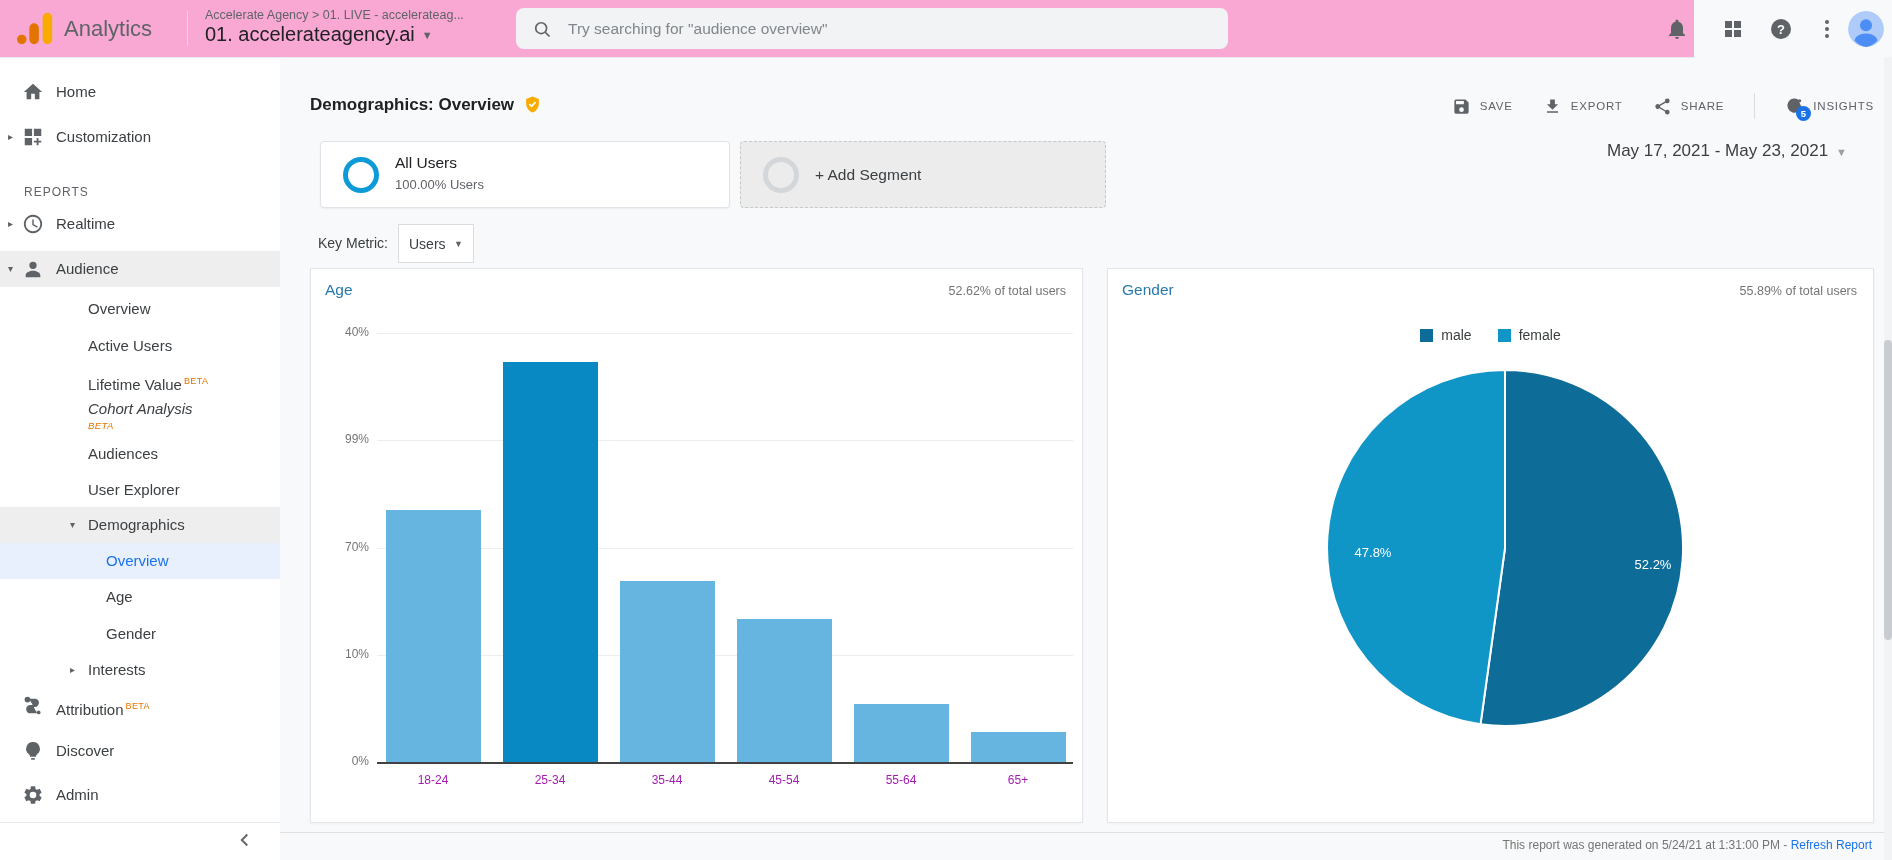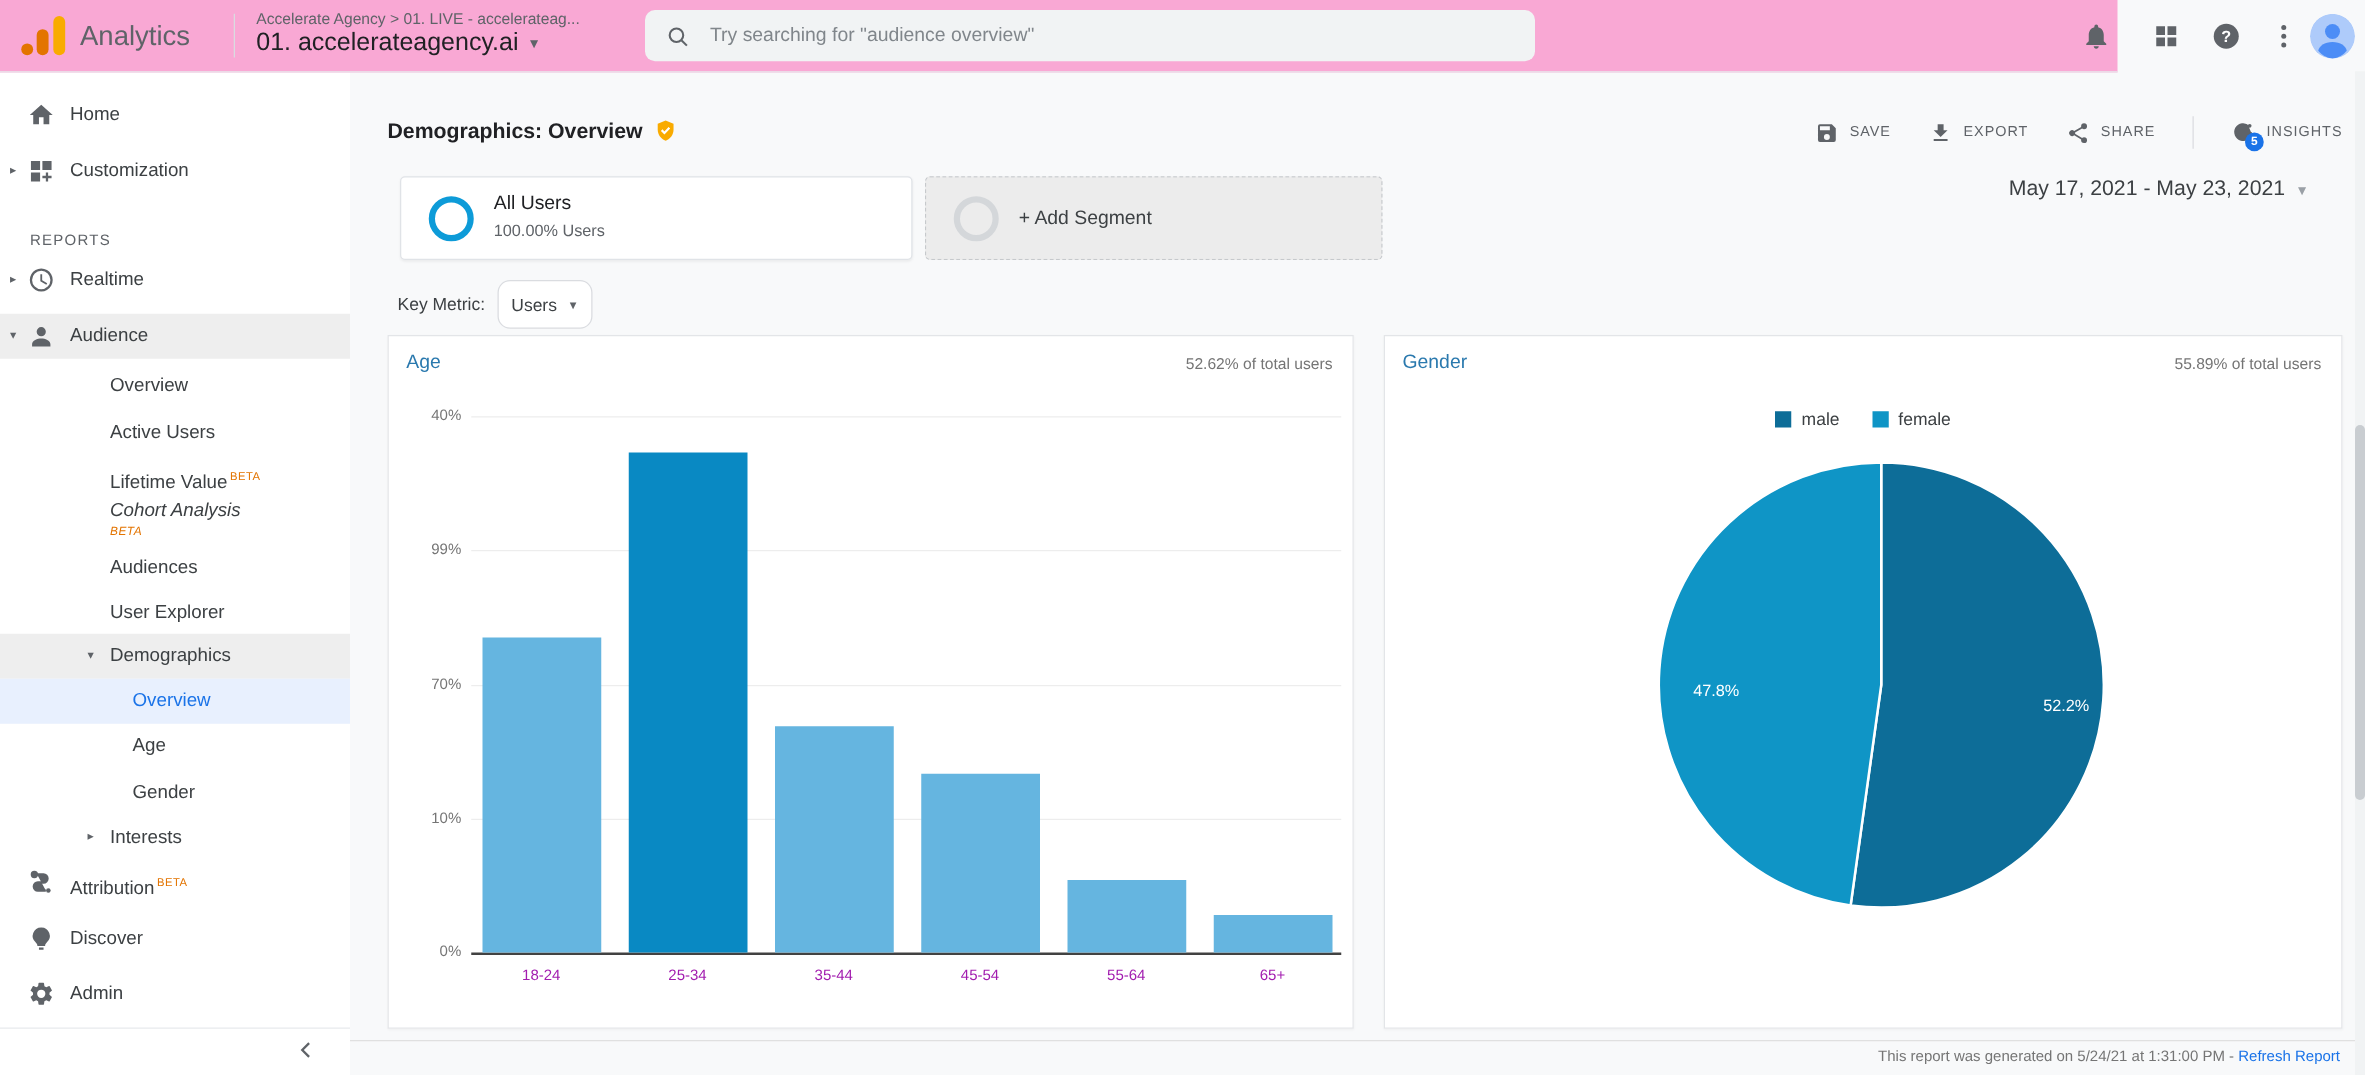--- a/index.html
+++ b/index.html
@@ -54,21 +54,21 @@
   .chip-all{left:40px;width:410px;background:#fff;border:1px solid #e0e3e7;box-shadow:0 1px 2px rgba(0,0,0,.05)}
   .chip-add{left:460px;width:366px;background:#ececec;border:1px dashed #c6c9cc;display:flex;align-items:center}
   .ring{position:absolute;left:22px;top:15px;width:36px;height:36px;border-radius:50%;border:5px solid #0d9bd8;box-sizing:border-box}
   .ring-gray{position:static;margin-left:22px;flex:none;width:36px;height:36px;border-radius:50%;border:5px solid #d4d7da;box-sizing:border-box}
   .chip-all .t1{position:absolute;left:74px;top:12px;font-size:15.5px;color:#202124}
   .chip-all .t2{position:absolute;left:74px;top:35px;font-size:13px;color:#5f6368}
   .chip-add .t1{margin-left:16px;font-size:15.5px;color:#3c4043}
   .daterange{position:absolute;top:84px;right:45px;font-size:17px;color:#3c4043;cursor:pointer;white-space:nowrap}
   .daterange .caret{font-size:11px;color:#9aa0a6;margin-left:8px}
   .keymetric-lbl{position:absolute;left:38px;top:178px;font-size:14px;color:#3c4043}
-  .km-dd{position:absolute;left:118px;top:167px;width:76px;height:39px;background:#fff;border:1px solid #dadce0;border-radius:10px;display:flex;align-items:center;justify-content:space-between;padding:0 10px;box-sizing:border-box;font-size:14px;color:#3c4043;cursor:pointer}
+  .km-dd{position:absolute;left:118px;top:167px;width:76px;height:39px;background:#fff;border:1px solid #dadce0;border-radius:0;display:flex;align-items:center;justify-content:space-between;padding:0 10px;box-sizing:border-box;font-size:14px;color:#3c4043;cursor:pointer}
   .km-dd .caret{font-size:9px;color:#5f6368}
   
   .card{position:absolute;top:211px;height:555px;background:#fff;border:1px solid #e3e5e8;box-shadow:0 1px 2px rgba(0,0,0,.04);box-sizing:border-box}
   .card-age{left:30px;width:773px}
   .card-gender{left:827px;width:767px}
   .card-title{position:absolute;left:14px;top:12px;font-size:15.5px;color:#2a79ae}
   .card-sub{position:absolute;right:16px;top:15px;font-size:12.5px;color:#757575}
   .plot{position:absolute;left:0;top:0;right:0;bottom:0}
   .gline{position:absolute;height:1px;background:#ededed}
   .gline.base{height:2px;background:#424242}

